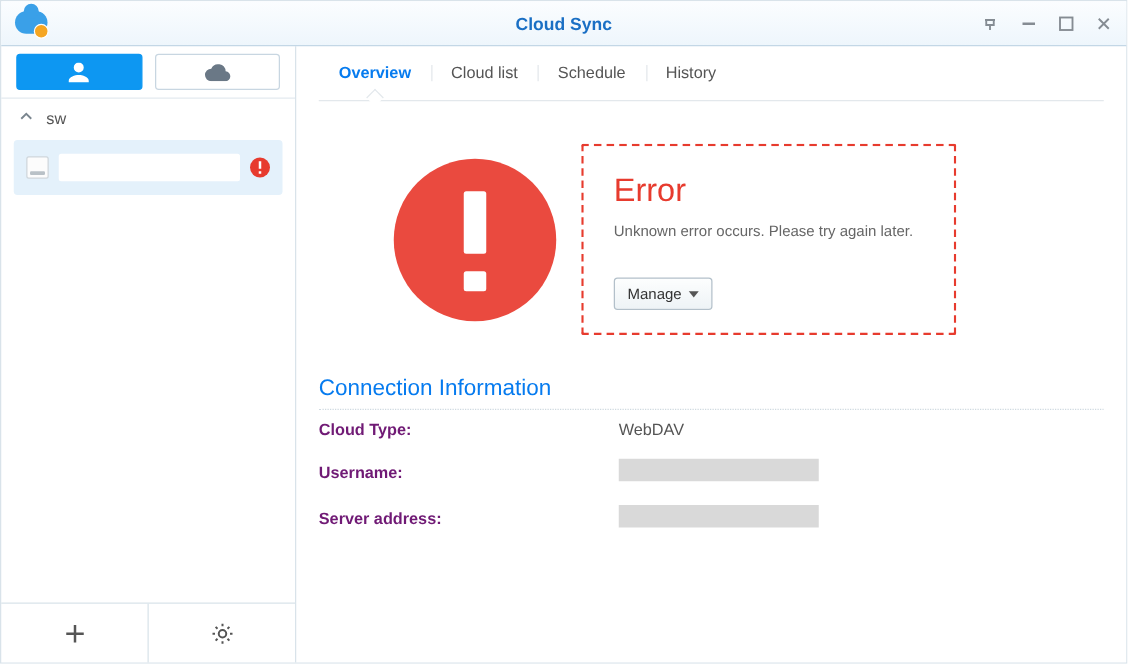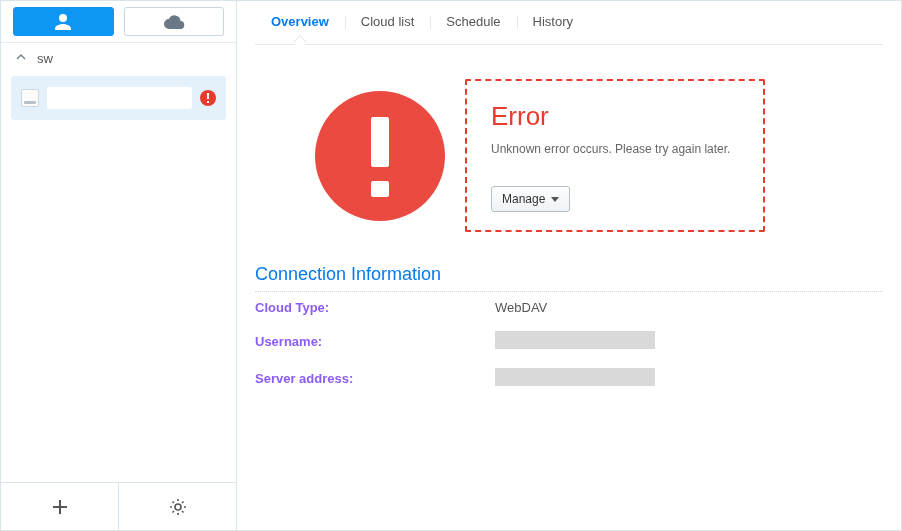--- a/index.html
+++ b/index.html
@@ -49,29 +49,58 @@
   .big-err { width: 130px; height: 130px; background: #ea4a3f; border-radius: 50%; position: relative; flex-shrink: 0; }
   .big-err .bar { position: absolute; left: 50%; transform: translateX(-50%); top: 26px; width: 18px; height: 50px; background: #fff; border-radius: 2px; }
   .big-err .dot { position: absolute; left: 50%; transform: translateX(-50%); bottom: 24px; width: 18px; height: 16px; background: #fff; border-radius: 2px; }
   .err-box { border: 2px dashed #e73b2e; border-radius: 2px; padding: 20px 24px 18px; width: 300px; }
   .err-box h2 { color: #e73b2e; font-size: 26px; font-weight: normal; margin-bottom: 10px; }
   .err-box p { color: #666; font-size: 12px; margin-bottom: 30px; }
   .manage-btn { display: inline-flex; align-items: center; gap: 6px; border: 1px solid #b3c0ca; background: linear-gradient(#fdfefe,#eef3f6); padding: 5px 10px; font-size: 12px; color: #333; border-radius: 3px; cursor: pointer; }
   .manage-btn .caret { width: 0; height: 0; border-left: 4px solid transparent; border-right: 4px solid transparent; border-top: 5px solid #555; }
   .section-title { color: #067bef; font-size: 18px; padding: 8px 0 6px; border-bottom: 1px dotted #cfd9e0; margin-bottom: 0; }
   .info-row { display: flex; align-items: center; padding: 8px 0; font-size: 13px; }
-  .info-row .lbl { width: 240px; color: #8b5cf6; font-weight: bold; }
+  .info-row .lbl { width: 240px; color: #701a75; font-weight: bold; }
   .info-row .val { color: #555; }
   .redact { background: #d9d9d9; height: 18px; width: 160px; display: inline-block; }
 </style>
 </head>
 <body>
 
 <div class="window">
 
+  <div class="titlebar">
+    <div class="app-icon">
+      <div class="cloud"></div>
+        <div class="badge"></div>
+    </div>
+    <div class="title">Cloud Sync</div>
+    <div class="controls">
+      <div class="ctl">
+        <svg width="14" height="14" viewBox="0 0 14 14">
+            <path d="M2 4 H10 M3 4 V8 H9 V4 M6 8 V12" stroke-width="1.5"></path>
+          </svg>
+      </div>
+      <div class="ctl">
+        <svg width="14" height="14" viewBox="0 0 14 14">
+            <path d="M2 7 H12" stroke-width="2"></path>
+          </svg>
+      </div>
+      <div class="ctl">
+        <svg width="14" height="14" viewBox="0 0 14 14">
+            <rect x="2" y="2" width="10" height="10" stroke-width="1.5"></rect>
+          </svg>
+      </div>
+      <div class="ctl">
+        <svg width="14" height="14" viewBox="0 0 14 14">
+            <path d="M3 3 L11 11 M11 3 L3 11" stroke-width="1.5"></path>
+          </svg>
+      </div>
+    </div>
+  </div>
 
   <div class="body">
 
     <div class="sidebar">
       <div class="sb-toggle">
         <div class="tgl active">
           <svg width="20" height="16" viewBox="0 0 20 16">
               <path d="M10 8a4 4 0 1 0-4-4 4 4 0 0 0 4 4zm0 2c-3 0-8 1.5-8 4.5V16h16v-1.5C18 11.5 13 10 10 10z"></path>
             </svg>
         </div>

